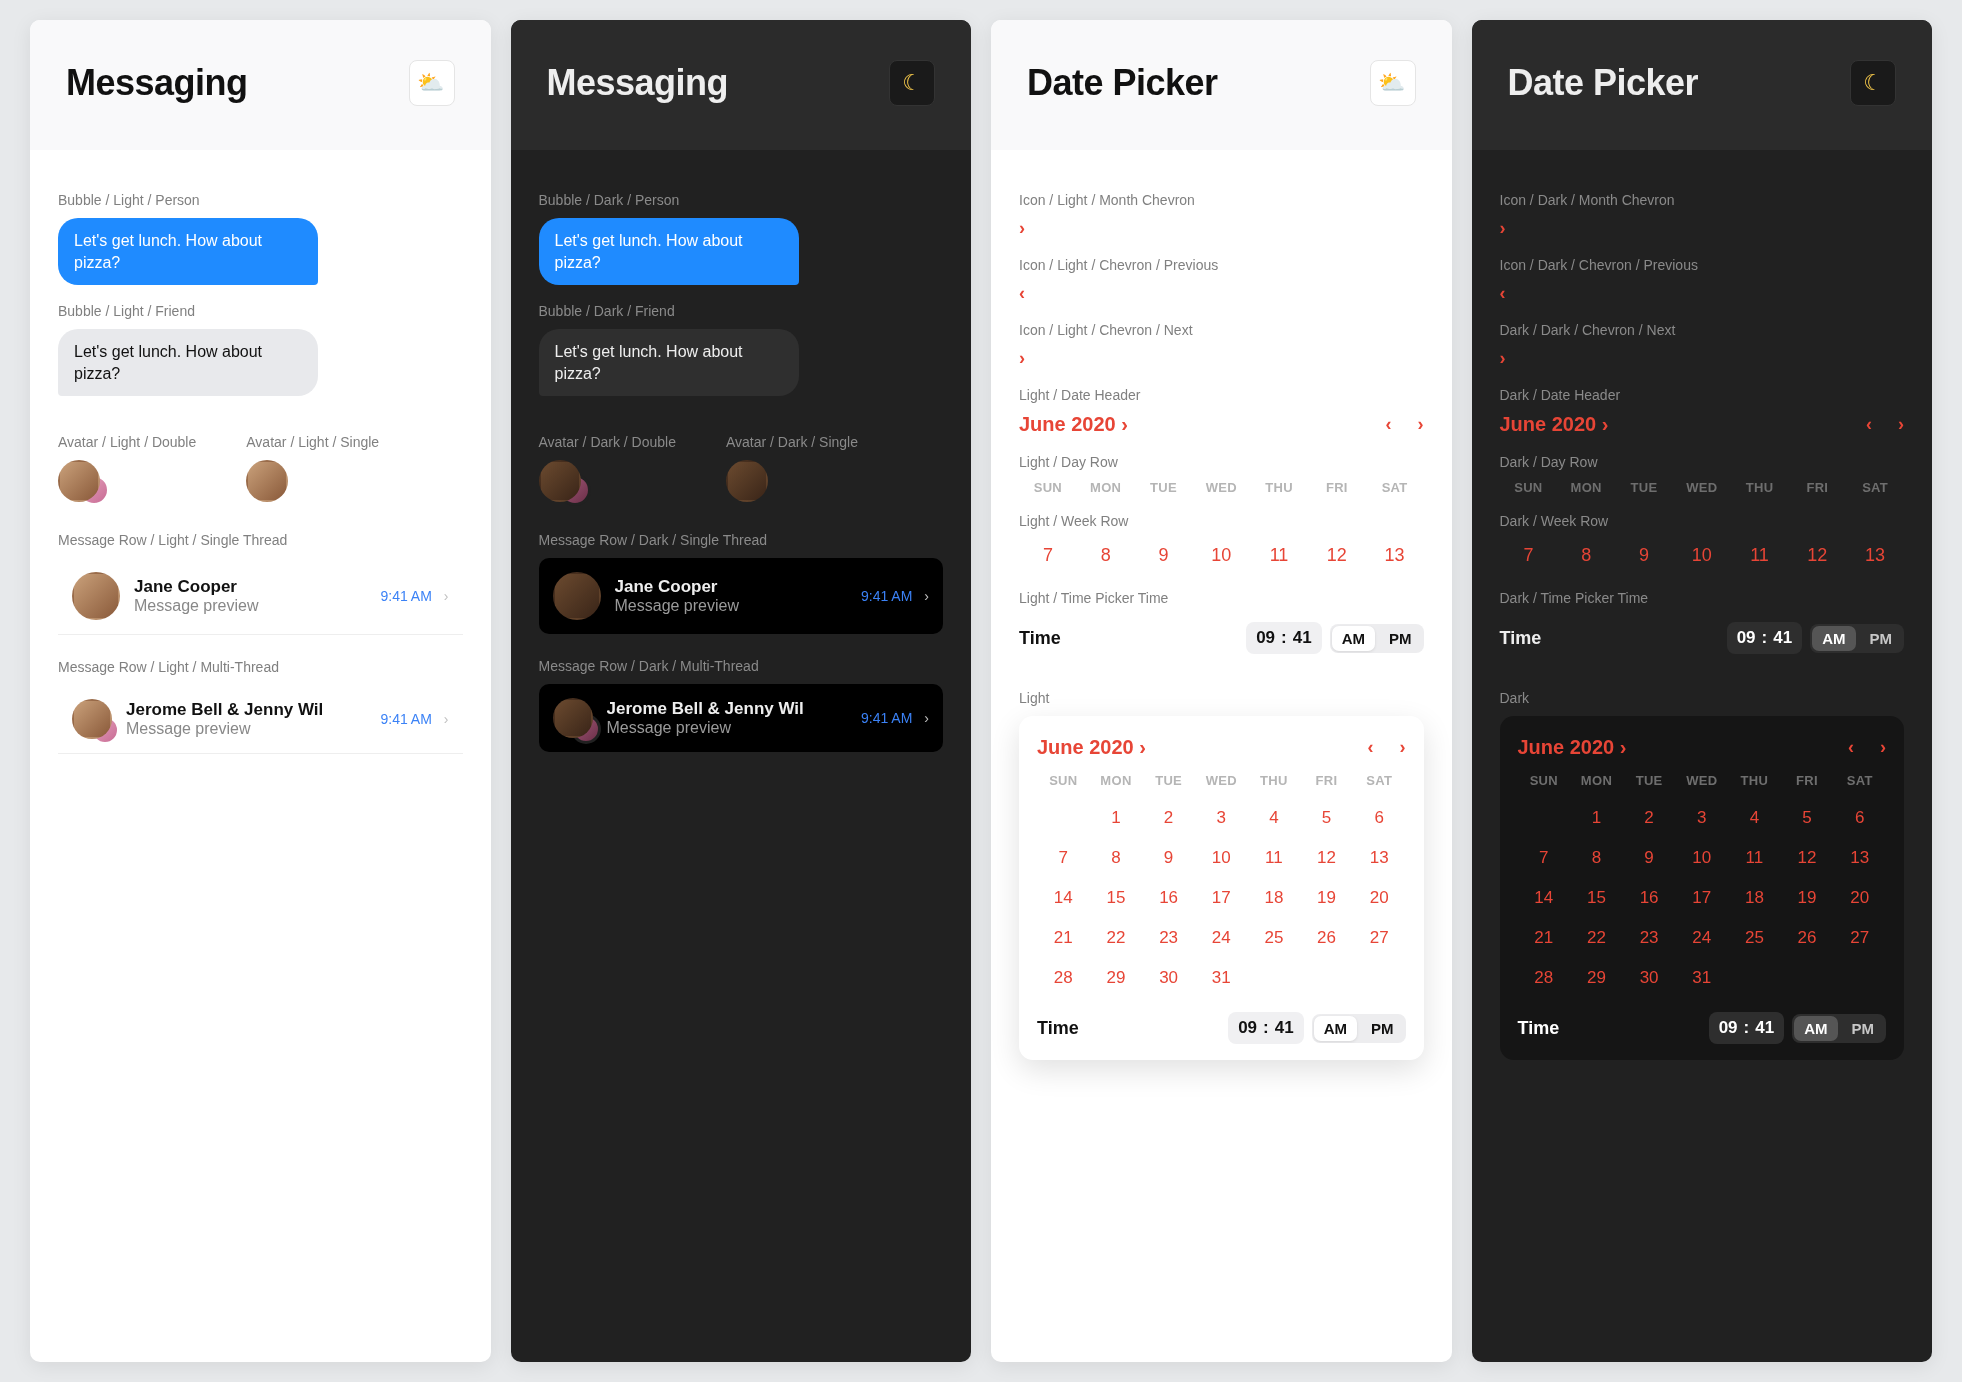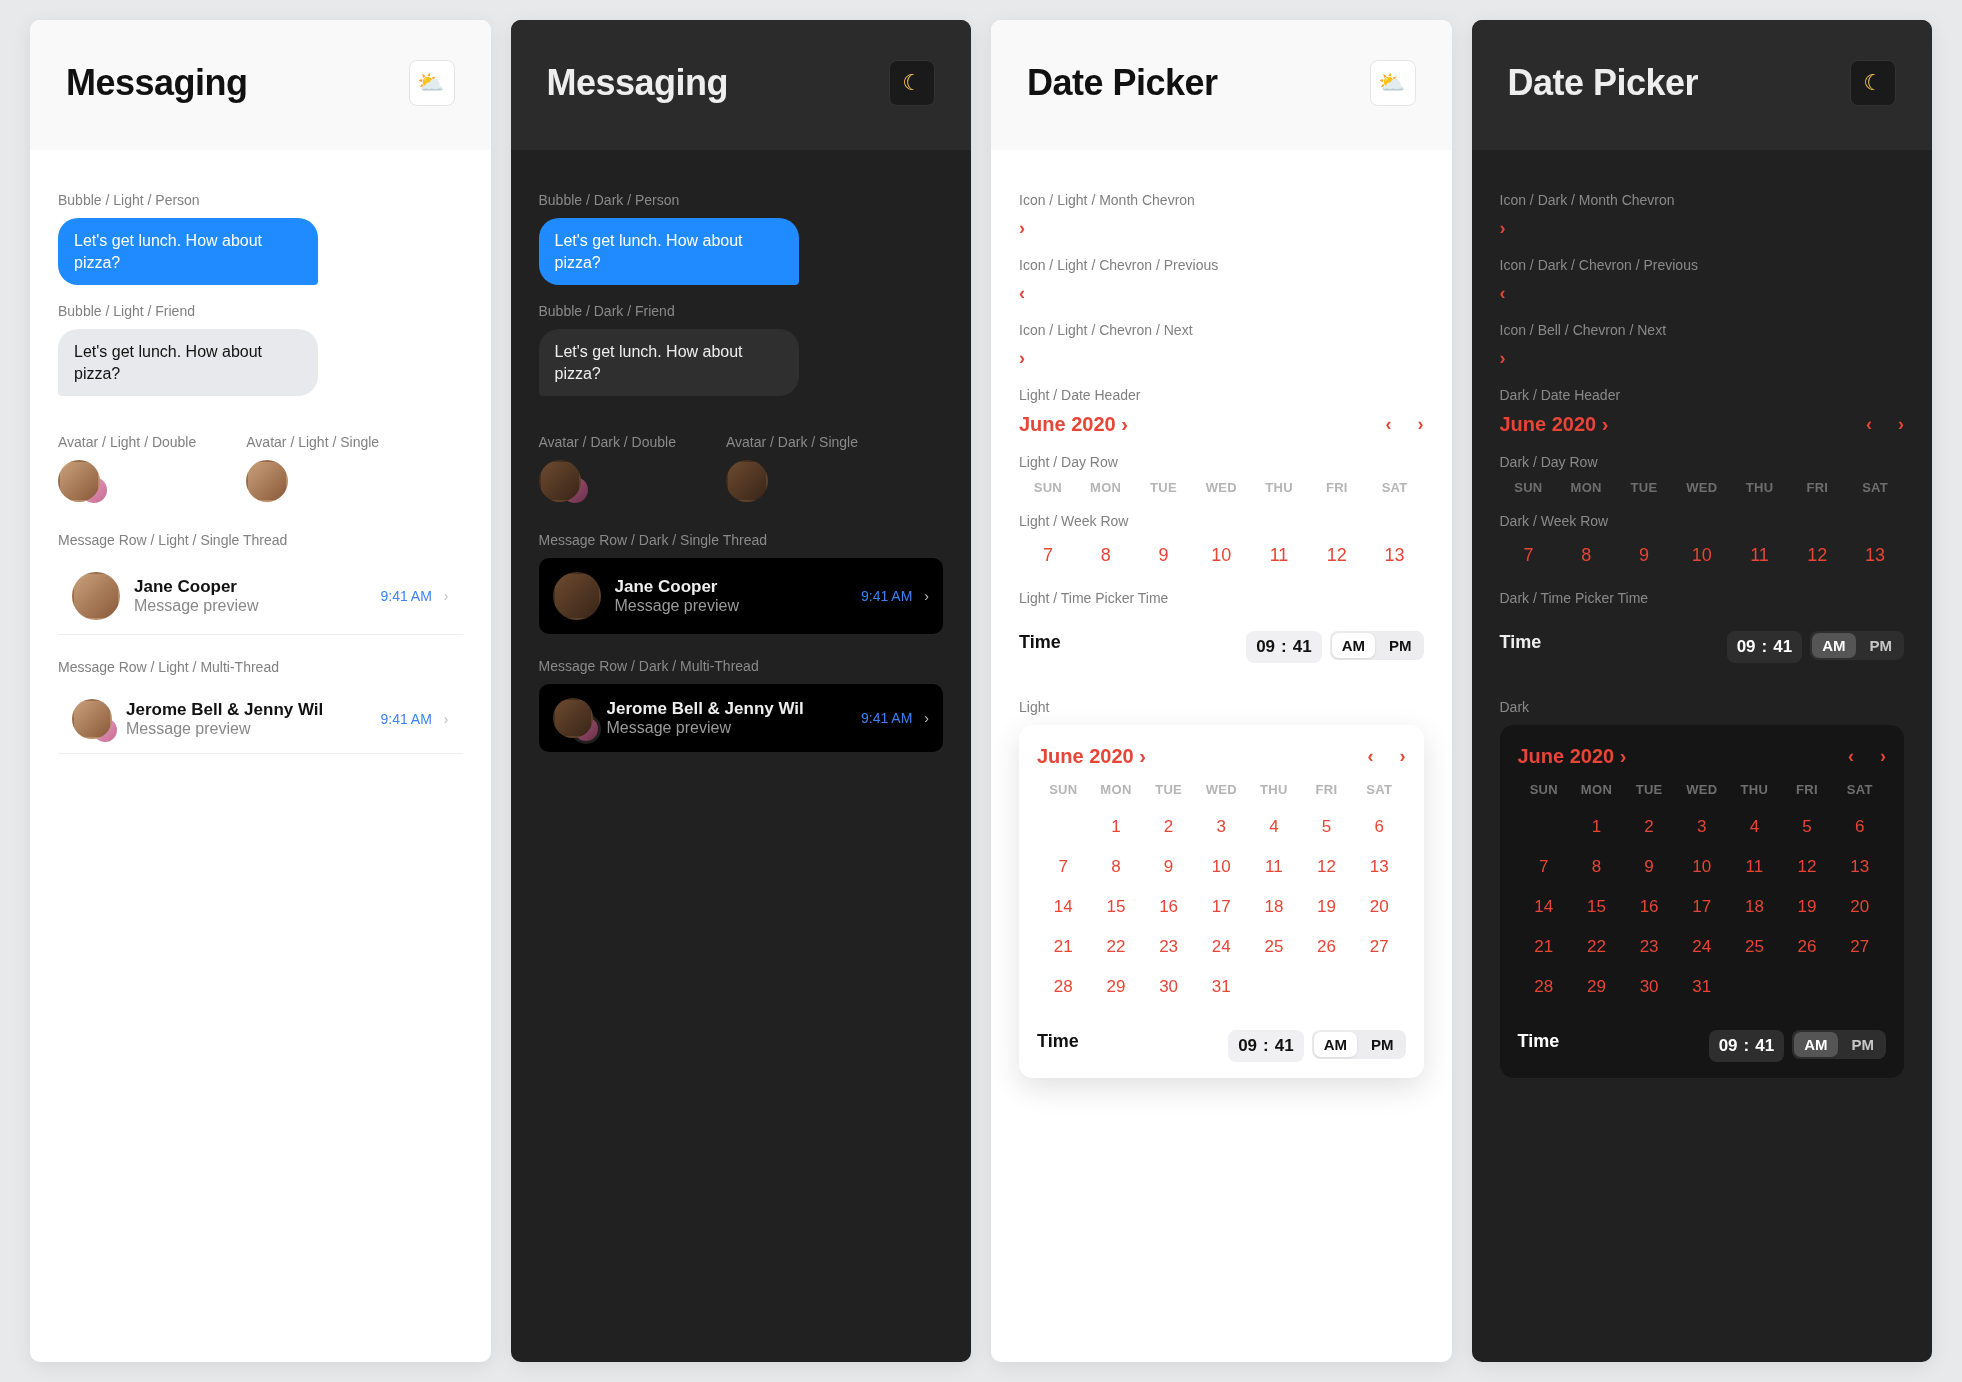--- a/index.html
+++ b/index.html
@@ -108,21 +108,21 @@
     text-align:center;
   }
   .day-row span { font-size:13px; font-weight:600; color:#b5b5b5; letter-spacing:0.3px; }
   .panel.dark .day-row span { color:#6e6e6e; }
   .week-row span { font-size:18px; font-weight:500; padding:6px 0; }
 
   .time-row {
     display:flex; align-items:center; justify-content:space-between;
     font-size:18px; font-weight:600; padding: 6px 0;
   }
-  .time-controls { display:flex; align-items:flex-start; gap:8px;margin-top:9px; }
+  .time-controls { display:flex; align-items:center; gap:8px; }
   .time-box {
     border-radius:8px; padding:6px 10px; font-weight:600; font-size:17px;
     display:flex; align-items:center; gap:6px;
   }
   .panel.light .time-box { background:#f0f0f2; color:#111; }
   .panel.dark  .time-box { background:#2e2e2e; color:#fff; }
   .seg {
     display:flex; border-radius:8px; overflow:hidden; font-size:15px; font-weight:600;
   }
   .panel.light .seg { background:#ededef; }
@@ -399,21 +399,21 @@
       <span style="color:#f6c94a">☾</span>
     </div>
   </div>
   <div class="panel-body">
     <div class="label">Icon / Dark / Month Chevron</div>
     <div class="red chev-small">›</div>
 
     <div class="label">Icon / Dark / Chevron / Previous</div>
     <div class="red chev-small">‹</div>
 
-    <div class="label">Icon / Bell / Chevron / Next</div>
+    <div class="label">Dark / Dark / Chevron / Next</div>
     <div class="red chev-small">›</div>
 
     <div class="label">Dark / Date Header</div>
     <div class="date-header">
       <div class="red"><span>June 2020</span> <span>›</span></div>
       <div class="nav">
         <span class="red nav-btn">‹</span>
         <span class="red nav-btn">›</span>
       </div>
     </div>

